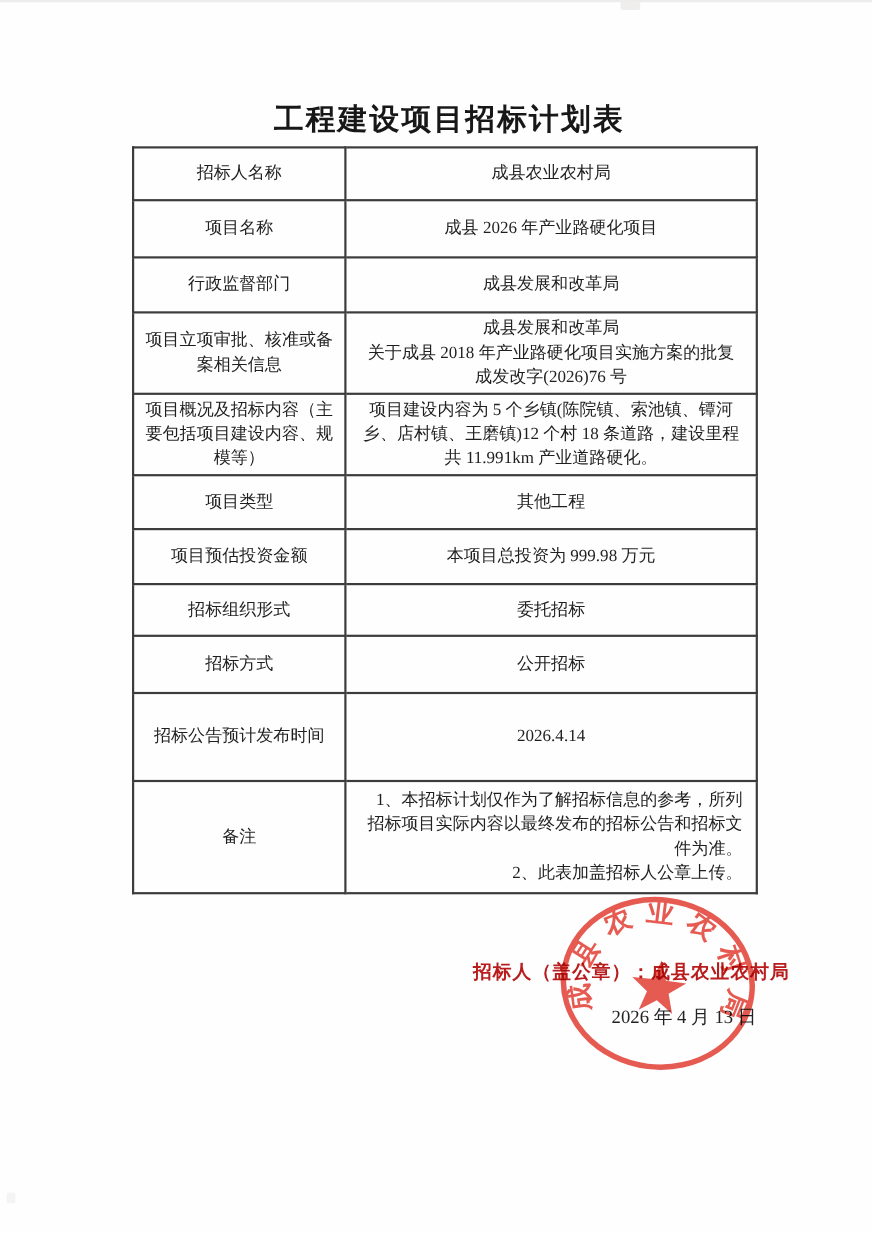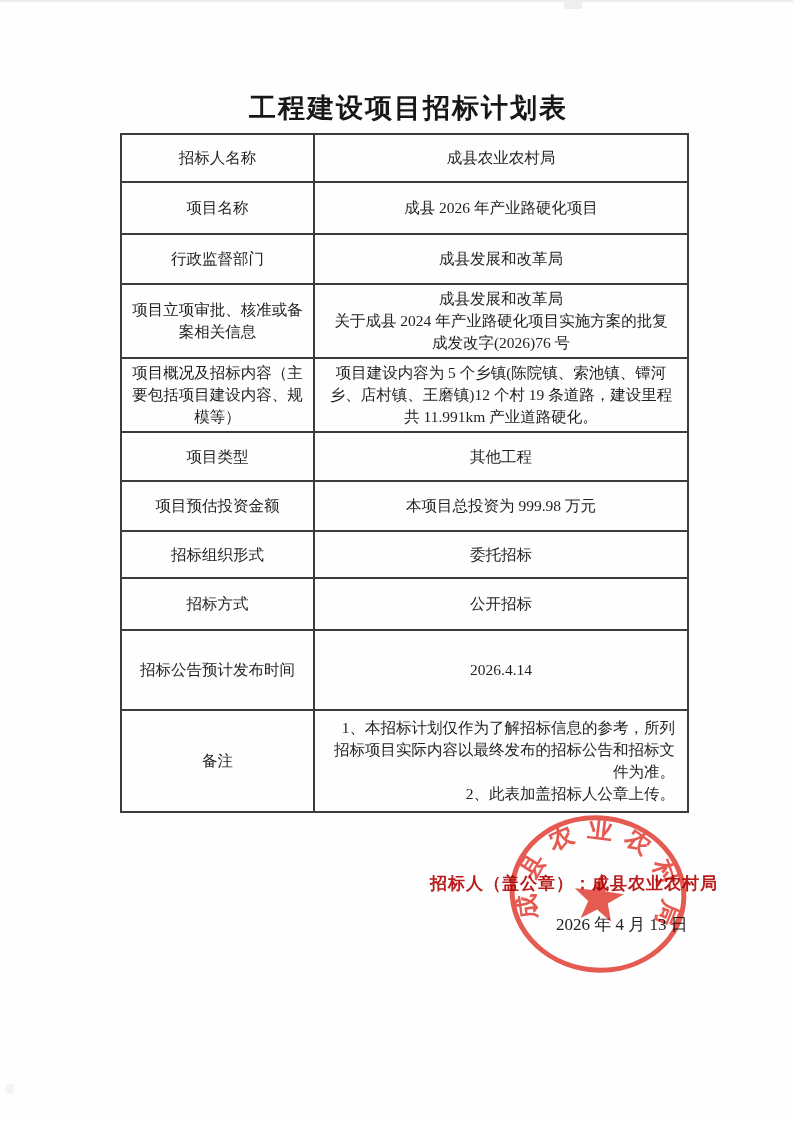--- a/index.html
+++ b/index.html
@@ -104,26 +104,26 @@
       <td>成县 2026 年产业路硬化项目</td>
     </tr>
         <tr>
       <td>行政监督部门</td>
       <td>成县发展和改革局</td>
     </tr>
         <tr>
       <td>项目立项审批、核准或备案相关信息</td>
       <td>
             <div>成县发展和改革局</div>
-            <div>关于成县 2024 年产业路硬化项目实施方案的批复　成发改字(2026)76 号</div>
+            <div>关于成县 2018 年产业路硬化项目实施方案的批复　成发改字(2026)76 号</div>
           </td>
     </tr>
         <tr>
       <td>项目概况及招标内容（主要包括项目建设内容、规模等）</td>
-      <td>项目建设内容为 5 个乡镇(陈院镇、索池镇、镡河乡、店村镇、王磨镇)12 个村 19 条道路，建设里程共 11.991km 产业道路硬化。</td>
+      <td>项目建设内容为 5 个乡镇(陈院镇、索池镇、镡河乡、店村镇、王磨镇)12 个村 18 条道路，建设里程共 11.991km 产业道路硬化。</td>
     </tr>
         <tr>
       <td>项目类型</td>
       <td>其他工程</td>
     </tr>
         <tr>
       <td>项目预估投资金额</td>
       <td>本项目总投资为 999.98 万元</td>
     </tr>
         <tr>

